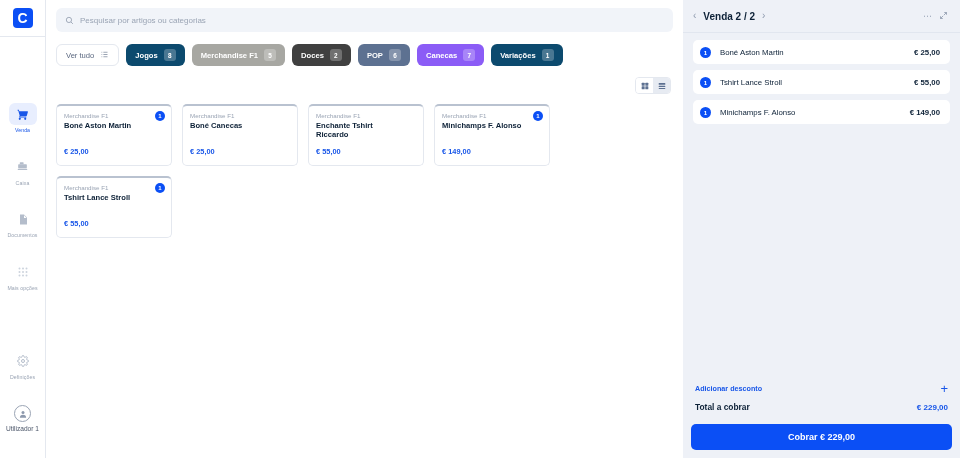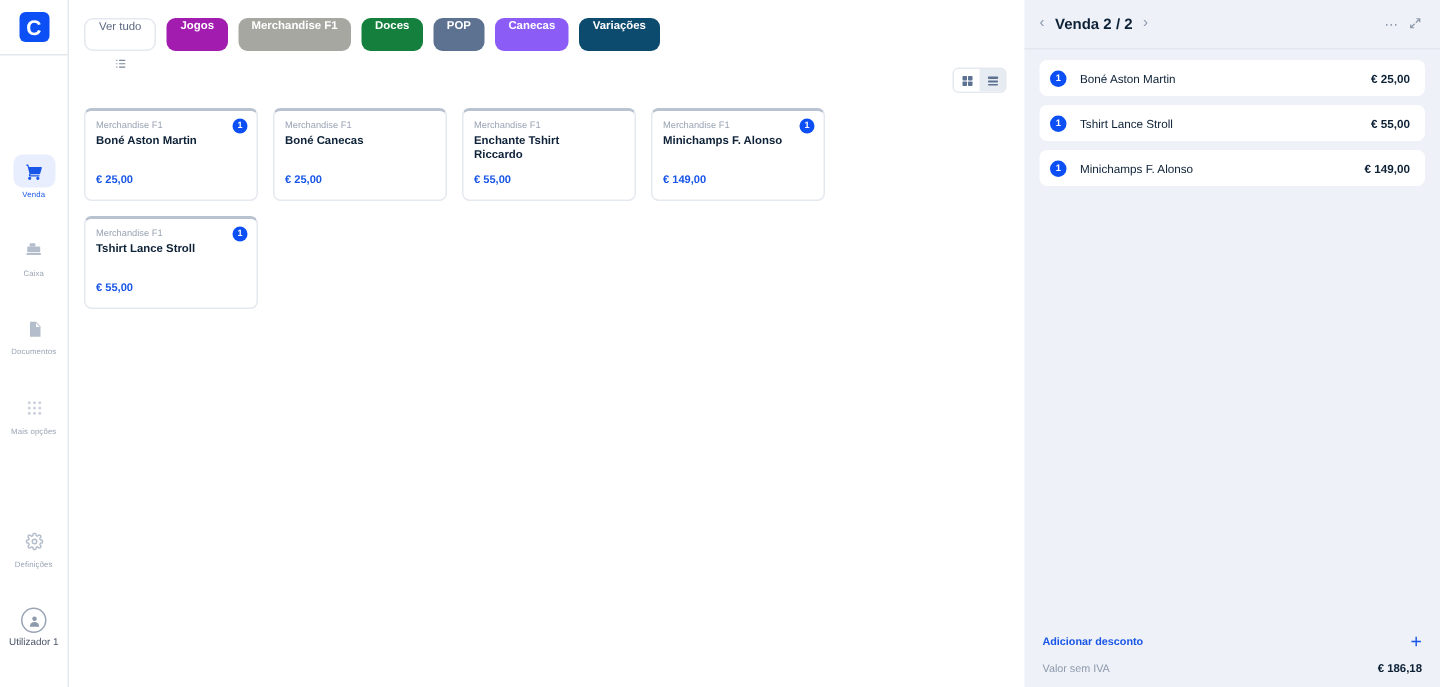--- a/index.html
+++ b/index.html
@@ -77,23 +77,23 @@
     width: 100%;
   }
   .search-input::placeholder { color: #9aa4b4; }
 
   .chips-row {
     display: flex; align-items: center; gap: 7px;
     padding: 12px 10px 0 10px; flex-wrap: nowrap;
   }
   .chip {
     height: 22px; border-radius: 6px;
-    display: flex; align-items: center; gap: 16px;
+    display: flex; align-items: center; gap: 6px;
     padding: 0 9px; font-size: 7.6px; font-weight: bold;
-    color: #ffffff; white-space: nowrap; cursor: pointer; flex-direction: column;
+    color: #ffffff; white-space: nowrap; cursor: pointer;
   }
   .chip.view-all {
     background: #ffffff; color: #5b6880;
     border: 1px solid #e4e8ef; font-weight: normal;
   }
   .chip-count {
     min-width: 12px; height: 12px; border-radius: 3px;
     background: rgba(255,255,255,.25);
     display: flex; align-items: center; justify-content: center;
     font-size: 6.4px; padding: 0 3px; color: #fff;
@@ -278,42 +278,53 @@
               <path d="M4.5 21a7.5 7.5 0 0 1 15 0z"></path>
             </svg>
         </span>
         <span class="user-label">Utilizador 1</span>
       </div>
     </div>
   </aside>
 
   <section class="main">
 
+    <div class="topbar">
+      <div class="search-box">
+        <span>
+          <svg width="9" height="9" viewBox="0 0 24 24" fill="none" stroke="#9aa4b4" stroke-width="2.4">
+              <circle cx="10.5" cy="10.5" r="7"></circle>
+              <path d="M16 16l5 5"></path>
+            </svg>
+        </span>
+        <input class="search-input" type="text" placeholder="Pesquisar por artigos ou categorias" style="">
+      </div>
+    </div>
 
     <div class="chips-row">
       <div class="chip view-all">
         <span>Ver tudo</span>
         <span>
           <svg width="9" height="9" viewBox="0 0 24 24" fill="none" stroke="#7b879b" stroke-width="2">
               <path d="M4 6h2M9 6h11M4 12h2M9 12h11M4 18h2M9 18h11"></path>
             </svg>
         </span>
       </div>
 
-      <div class="chip" style="background:#a21caf">
+      <div class="chip" style="background:#0c4a6e">
         <span>Jogos</span>
         <span class="chip-count">8</span>
       </div>
 
       <div class="chip" style="background:#a7a7a2">
         <span>Merchandise F1</span>
         <span class="chip-count">5</span>
       </div>
 
-      <div class="chip" style="background:#15803d">
+      <div class="chip" style="background:#404040">
         <span>Doces</span>
         <span class="chip-count">2</span>
       </div>
 
       <div class="chip" style="background:#5d7191">
         <span>POP</span>
         <span class="chip-count">6</span>
       </div>
 
       <div class="chip" style="background:#8b5cf6">
@@ -414,20 +425,21 @@
         <span class="item-price">€ 149,00</span>
       </div>
     </div>
 
     <div class="cart-totals">
       <div class="discount-row">
         <span class="discount-label">Adicionar desconto</span>
         <span class="plus-icon">+</span>
       </div>
       <div class="total-row">
-        <span class="lbl-muted">Valor sem IVA</span>
-        <span class="val-muted">€ 186,18</span>
-      </div>
-    </div>
-
+        <span class="lbl-strong">Total a cobrar</span>
+        <span class="val-strong">€ 229,00</span>
+      </div>
+    </div>
+
+    <button class="pay-button">Cobrar € 229,00</button>
   </aside>
 
 </div>
 
 </body></html>

